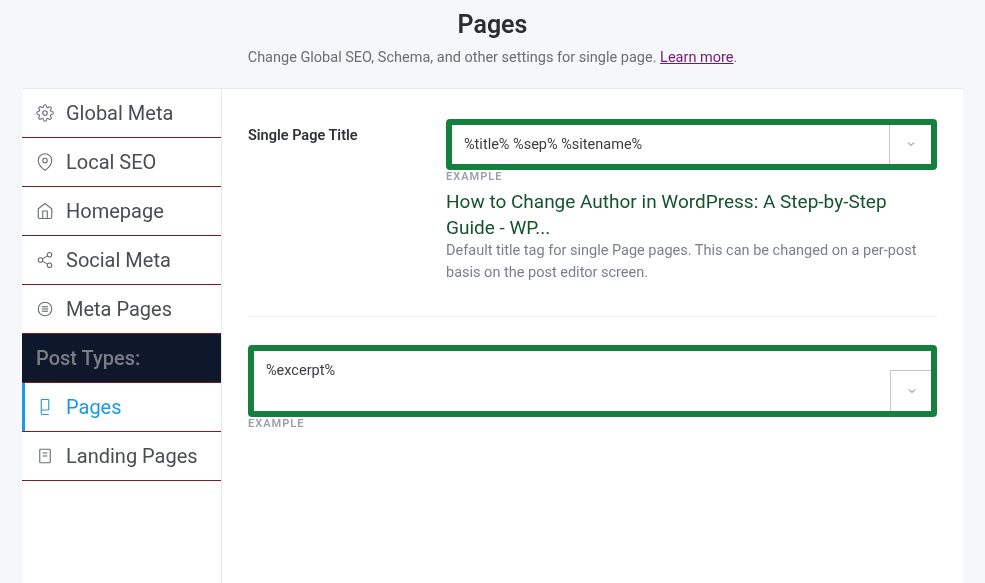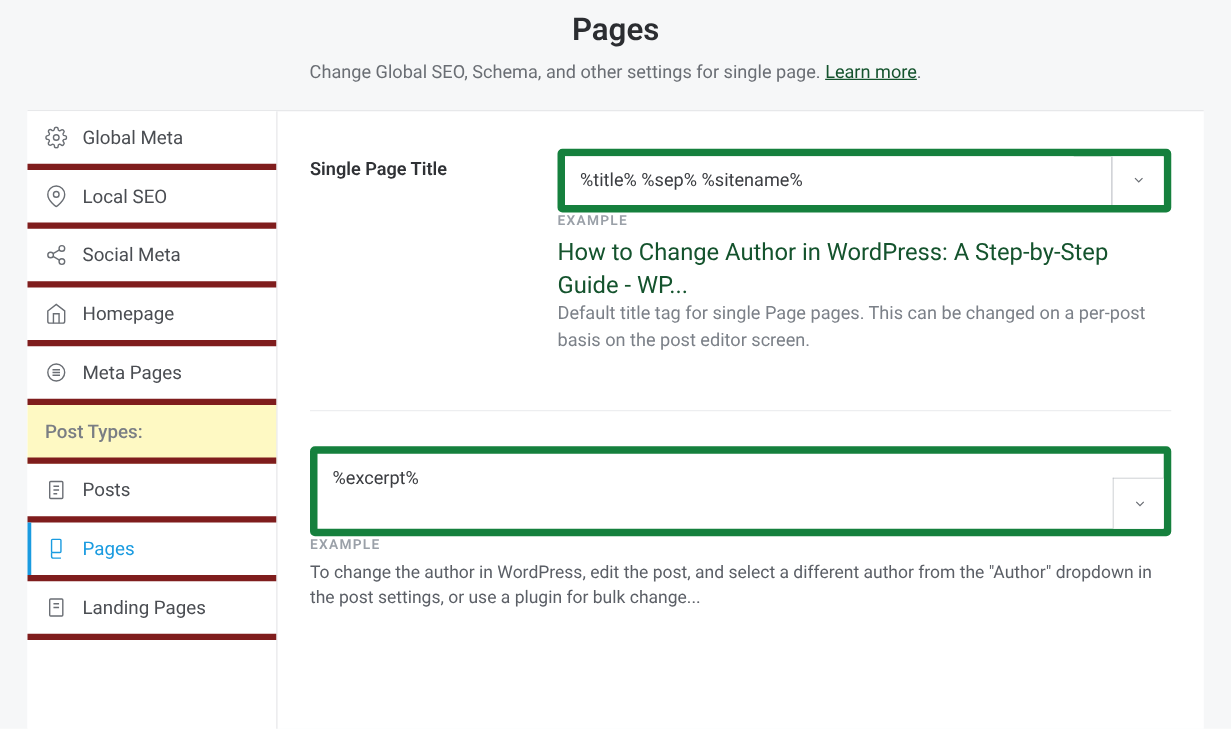--- a/index.html
+++ b/index.html
@@ -19,49 +19,49 @@
     font-size: 25px;
     font-weight: 600;
     color: #2b2d31;
   }
   .page-header p {
     margin-top: 10px;
     font-size: 14.5px;
     color: #6a6e74;
   }
   .page-header a {
-    color: #14532d;
+    color: #701a75;
     text-decoration: underline;
   }
   .main-wrap {
     display: flex;
     background: #fff;
     border-top: 1px solid #e7e8ea;
     height: 500px;
     margin: 0 22px;
   }
   .sidebar {
     width: 200px;
     border-right: 1px solid #e7e8ea;
     background: #fff;
     flex: none;
   }
   .nav-item {
     display: flex;
     align-items: center;
     gap: 12px;
     padding: 12px 14px;
-    border-bottom: 5px solid #7f1d1d;
-    font-size: 15px;
+    border-bottom: 1px solid #7f1d1d;
+    font-size: 20px;
     color: #4a4d52;
     cursor: pointer;
     position: relative;
   }
   .nav-item.group-label {
-    background: #fef9c3;
+    background: #0f172a;
     color: #7a7e84;
     font-weight: 500;
     cursor: default;
   }
   .nav-item.active {
     color: #1a9be0;
   }
   .nav-item.active::before {
     content:"";
     position:absolute;
@@ -81,21 +81,21 @@
   .nav-item.active .nav-icon svg { stroke:#1a9be0; }
 
   .content {
     flex: 1;
     padding: 30px 26px 0 26px;
     overflow: hidden;
   }
   .field-row {
     display: flex;
     gap: 28px;
-    padding-bottom: 44px;
+    padding-bottom: 32px;
     border-bottom: 1px solid #edeef0;
     margin-bottom: 28px;
   }
   .field-row:last-child { border-bottom:none; margin-bottom:0; }
   .field-label {
     width: 170px;
     flex: none;
     font-size: 14.5px;
     font-weight: 600;
     color: #2f3135;
@@ -187,68 +187,57 @@
             <path d="M21 10c0 7-9 13-9 13S3 17 3 10a9 9 0 1 1 18 0z"></path>
             <circle cx="12" cy="10" r="3"></circle>
           </svg>
       </span>
       <span>Local SEO</span>
     </div>
 
     <div class="nav-item">
       <span class="nav-icon">
         <svg viewBox="0 0 24 24">
+            <path d="M3 9l9-7 9 7v11a2 2 0 0 1-2 2H5a2 2 0 0 1-2-2z"></path>
+            <polyline points="9 22 9 12 15 12 15 22"></polyline>
+          </svg>
+      </span>
+      <span>Homepage</span>
+    </div>
+
+    <div class="nav-item">
+      <span class="nav-icon">
+        <svg viewBox="0 0 24 24">
             <circle cx="18" cy="5" r="3"></circle>
             <circle cx="6" cy="12" r="3"></circle>
             <circle cx="18" cy="19" r="3"></circle>
             <line x1="8.6" y1="13.5" x2="15.4" y2="17.5"></line>
             <line x1="15.4" y1="6.5" x2="8.6" y2="10.5"></line>
           </svg>
       </span>
       <span>Social Meta</span>
     </div>
 
-    <div class="nav-item">
-      <span class="nav-icon">
-        <svg viewBox="0 0 24 24">
-            <path d="M3 9l9-7 9 7v11a2 2 0 0 1-2 2H5a2 2 0 0 1-2-2z"></path>
-            <polyline points="9 22 9 12 15 12 15 22"></polyline>
-          </svg>
-      </span>
-      <span>Homepage</span>
-    </div>
-
 
     <div class="nav-item">
       <span class="nav-icon">
         <svg viewBox="0 0 24 24">
             <circle cx="12" cy="12" r="9"></circle>
             <line x1="8" y1="9" x2="16" y2="9"></line>
             <line x1="8" y1="12" x2="16" y2="12"></line>
             <line x1="8" y1="15" x2="16" y2="15"></line>
           </svg>
       </span>
       <span>Meta Pages</span>
     </div>
 
     <div class="nav-item group-label">
       <span>Post Types:</span>
     </div>
 
-    <div class="nav-item">
-      <span class="nav-icon">
-        <svg viewBox="0 0 24 24">
-            <rect x="5" y="3" width="14" height="18" rx="1"></rect>
-            <line x1="9" y1="8" x2="15" y2="8"></line>
-            <line x1="9" y1="12" x2="15" y2="12"></line>
-            <line x1="9" y1="16" x2="13" y2="16"></line>
-          </svg>
-      </span>
-      <span>Posts</span>
-    </div>
 
     <div class="nav-item active">
       <span class="nav-icon">
         <svg viewBox="0 0 24 24">
             <rect x="7" y="2" width="10" height="14" rx="1"></rect>
             <path d="M7 16v4a2 2 0 0 0 2 2h8"></path>
           </svg>
       </span>
       <span>Pages</span>
     </div>
@@ -290,18 +279,17 @@
       <div class="field-body">
         <div class="input-combo" style="position:relative;">
           <div class="ta" contenteditable="true" style="">%excerpt%</div>
           <div class="dd-btn short">
             <span><svg viewBox="0 0 24 24">
                   <polyline points="6 9 12 15 18 9"></polyline>
                 </svg></span>
           </div>
         </div>
         <div class="example-label">EXAMPLE</div>
-        <div class="example-desc">To change the author in WordPress, edit the post, and select a different author from the "Author" dropdown in the post settings, or use a plugin for bulk change...</div>
       </div>
     </div>
 
   </div>
 </div>
 
 </body></html>

